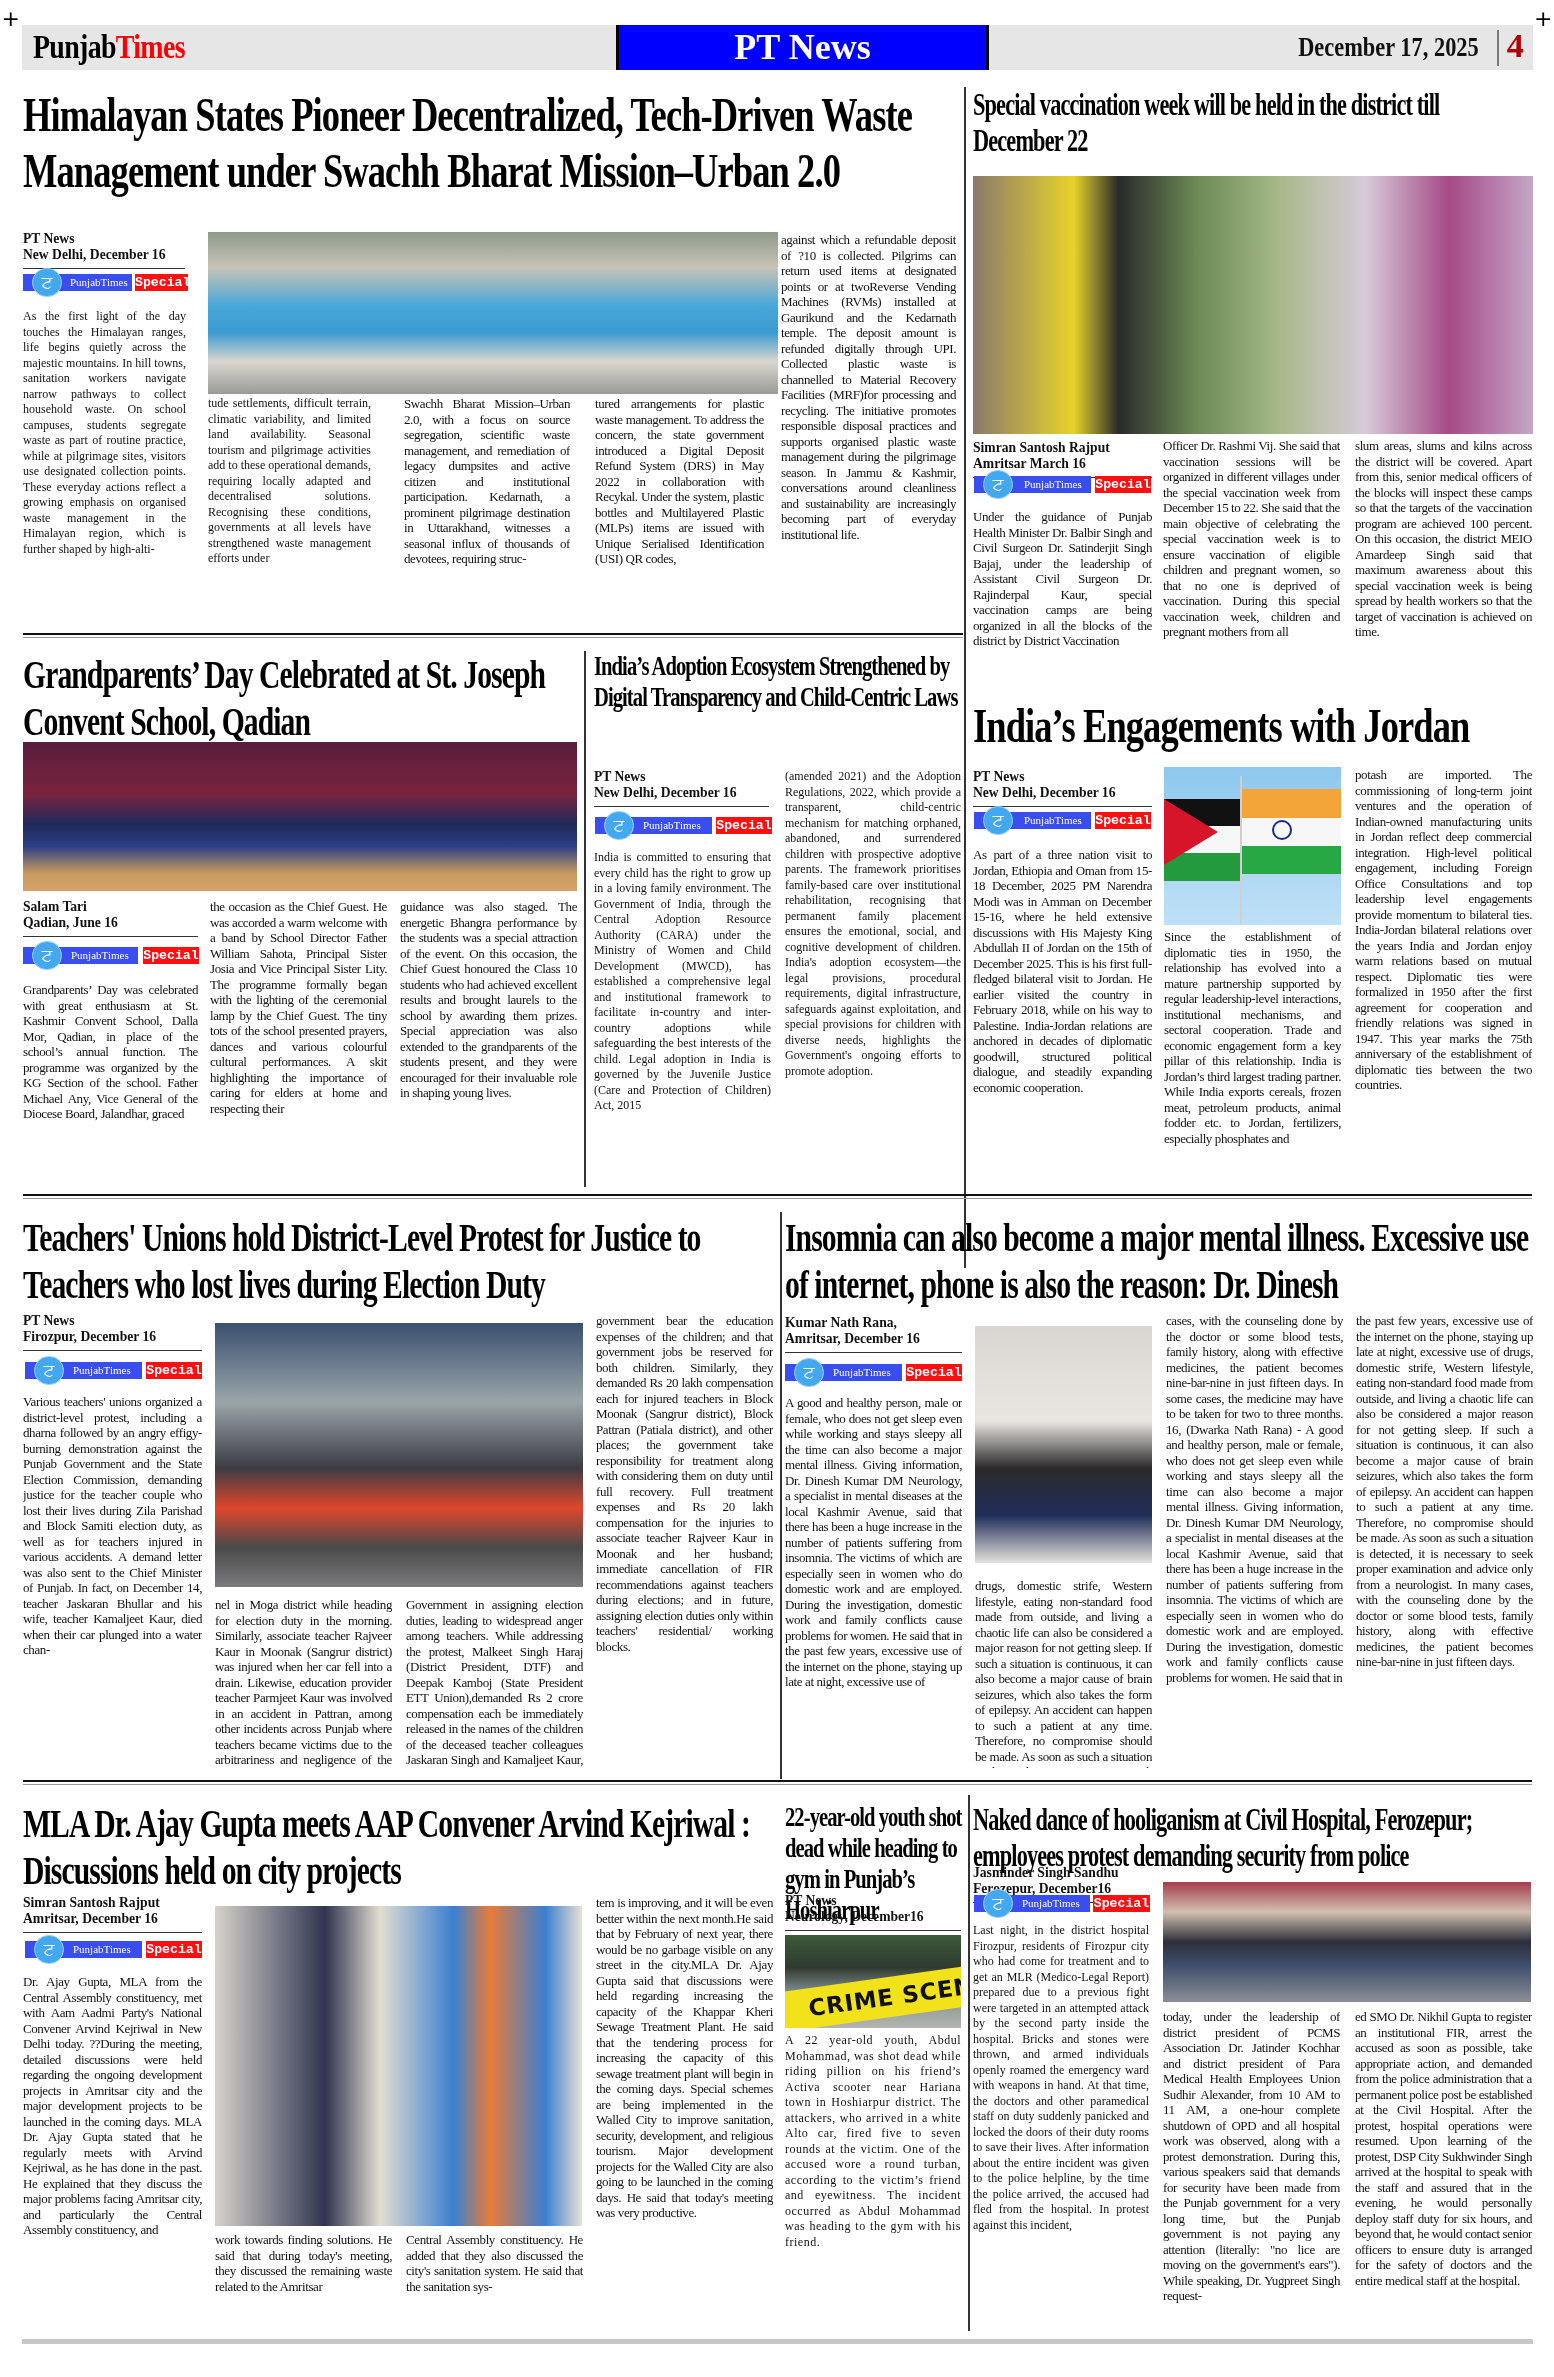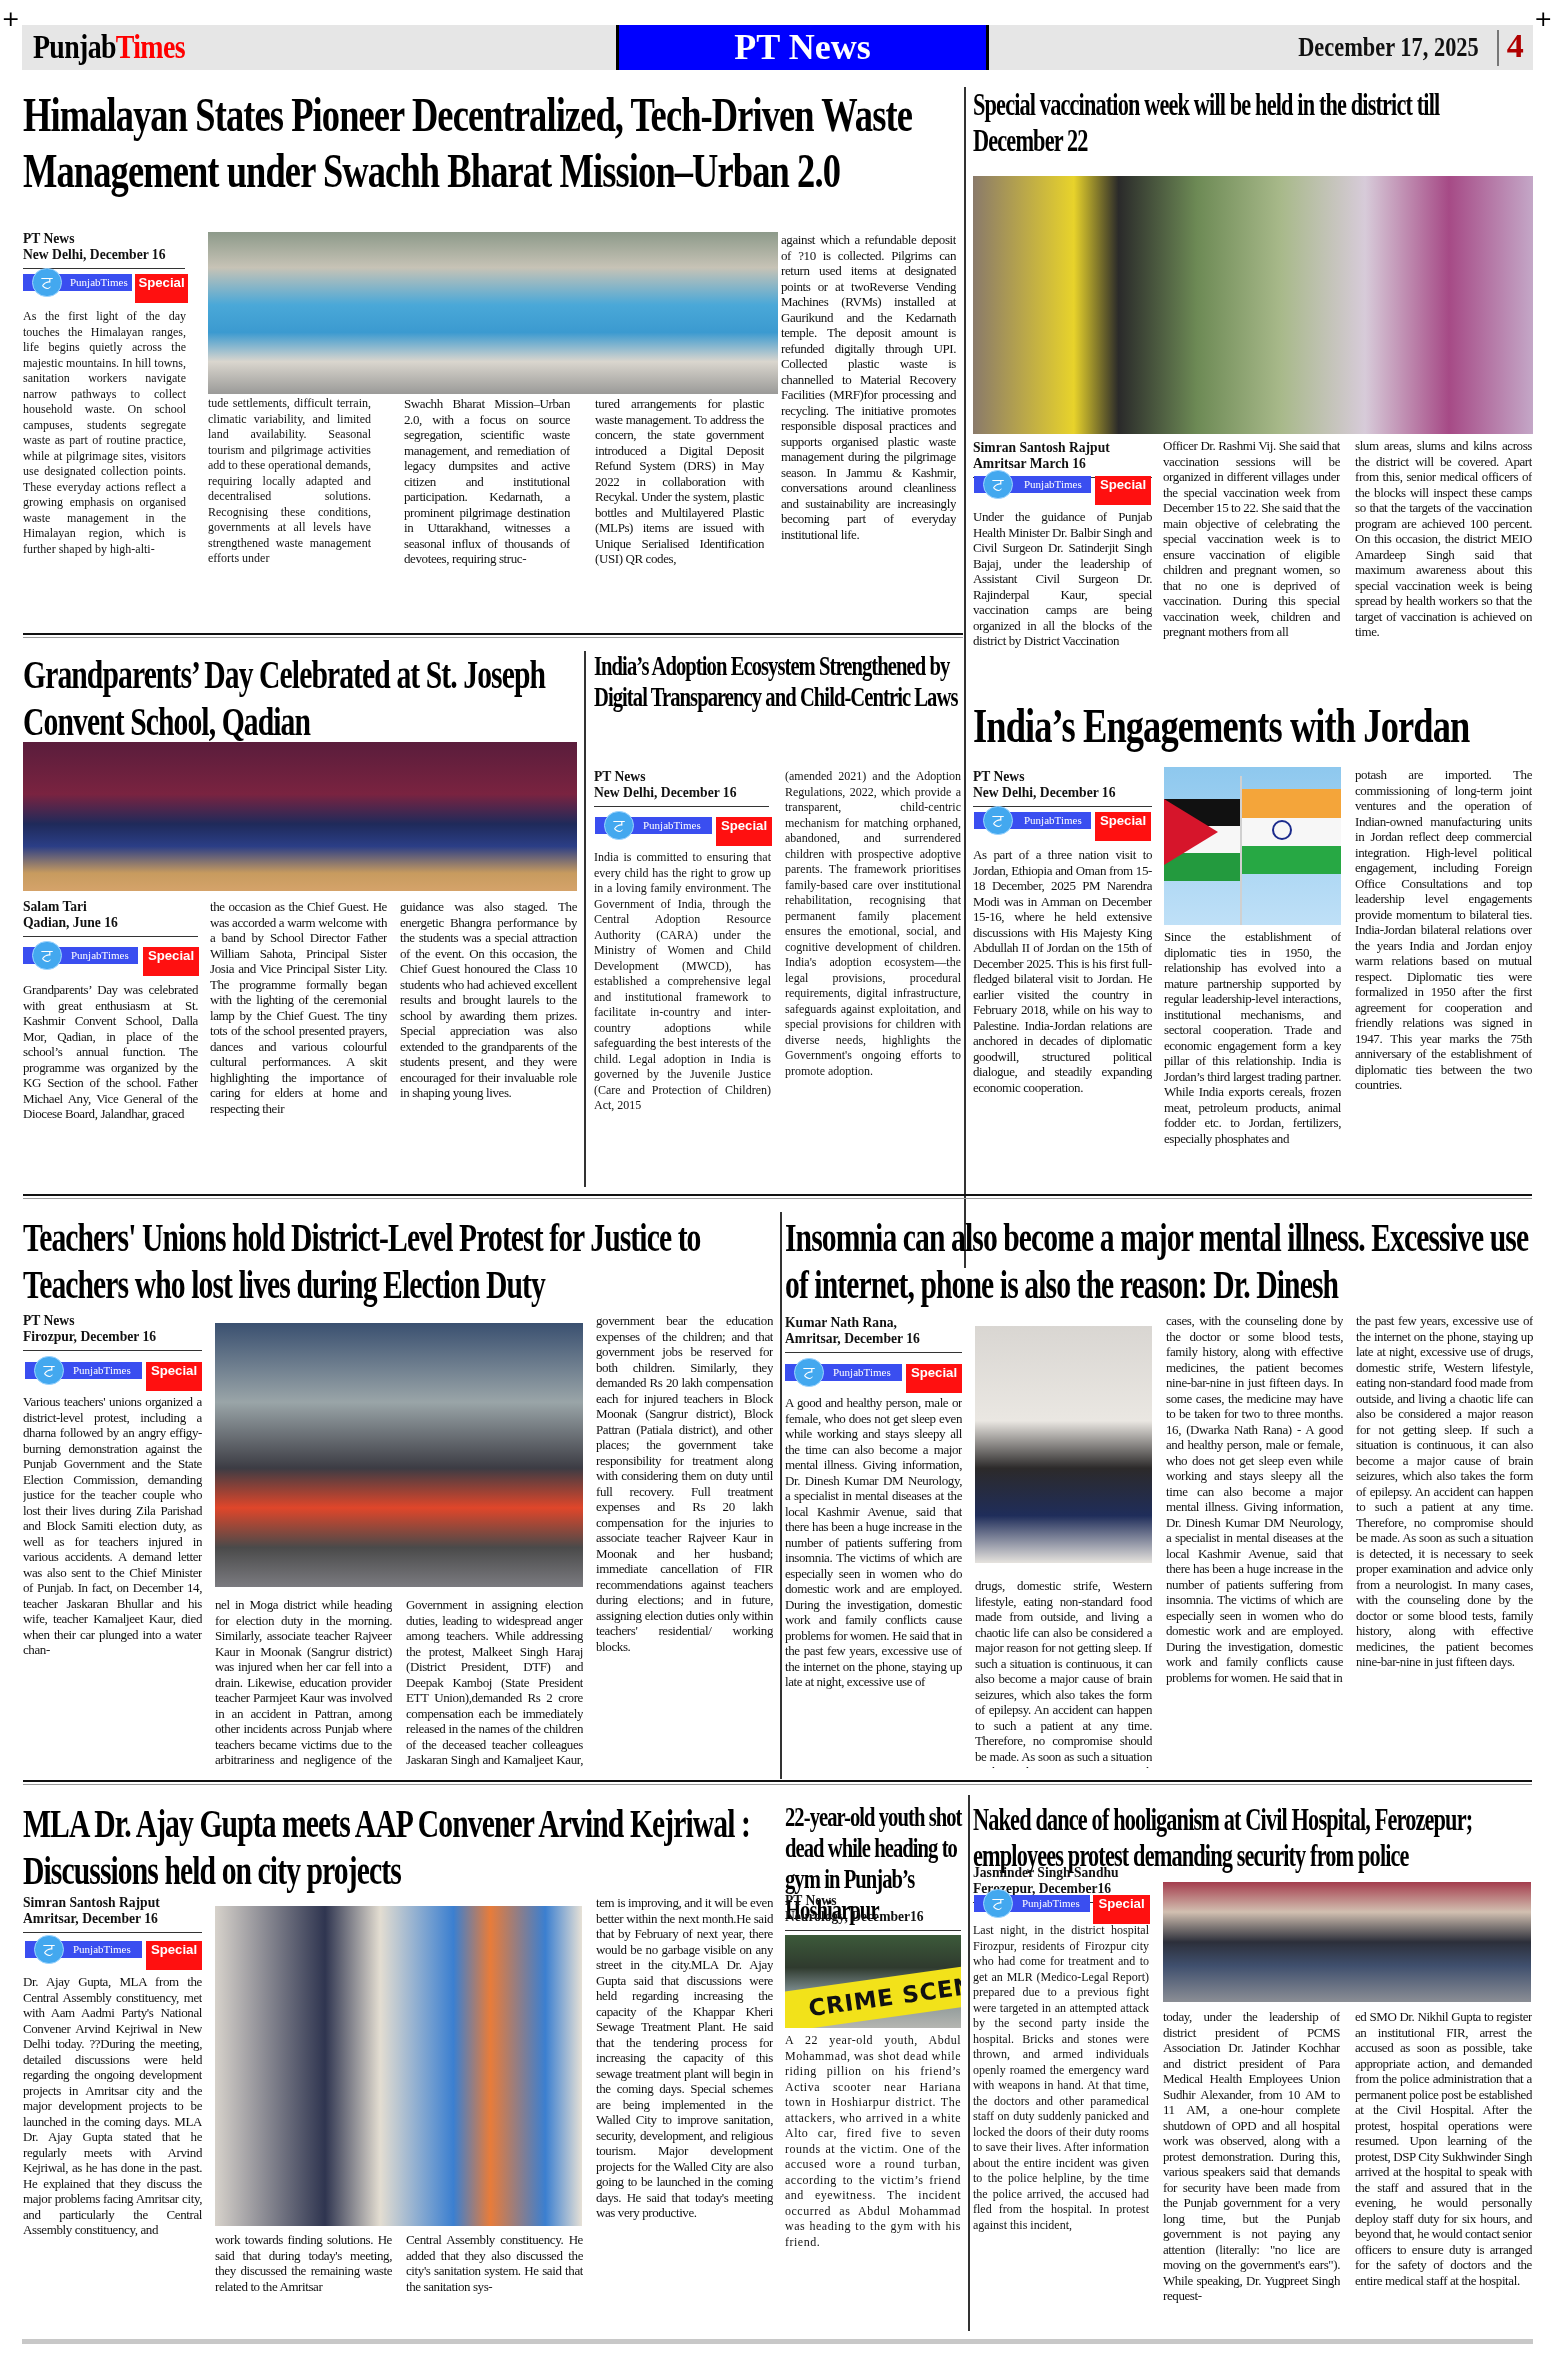--- a/index.html
+++ b/index.html
@@ -26,21 +26,21 @@
 
   
   .byline { position: absolute; font-family: "Liberation Serif", serif; font-weight: bold; font-size: 13.6px; line-height: 16.3px; border-bottom: 1.6px solid #333; padding-bottom: 4.7px; }
   .byline div { white-space: nowrap; }
 
   
   .badge { position: absolute; height: 17px; }
   .badge .bar { position: absolute; left: 0; top: 0; height: 17px; background: #3a4ef0; }
   .badge .logo { position: absolute; left: 9.3px; top: -6.2px; width: 29.5px; height: 29.5px; border-radius: 50%; background: #43a8ef; border: 1.6px solid #9cd4ff; color: #fff; font-size: 17px; text-align: center; line-height: 26px; font-family: "DejaVu Sans", sans-serif; }
   .badge .pt { position: absolute; top: 2.3px; color: #fff; font-size: 11px; font-family: "Liberation Serif", serif; }
-  .badge .sp { position: absolute; top: 0; height: 29px; background: #ff1010; color: #fff; font-family: Liberation Sans, sans-serif; font-weight: bold; font-size: 13.2px; line-height: 17px; text-align: center; }
+  .badge .sp { position: absolute; top: 0; height: 17px; background: #ff1010; color: #fff; font-family: Liberation Mono, monospace; font-weight: bold; font-size: 13.2px; line-height: 17px; text-align: center; }
 
   
   .col { position: absolute; font-family: "Liberation Serif", serif; font-size: 12px; line-height: 15.5px; text-align: justify; color: #111; hyphens: auto; overflow: hidden; }
   .col.cond { font-size: 13px; letter-spacing: -0.4px; }
 
   
   .photo { position: absolute; overflow: hidden; }
   .ph-waste { background: linear-gradient(180deg,#8d9a8a 0%,#c7c3b6 22%,#4aa8d8 45%,#3b9ad0 62%,#dad6ce 80%,#9a9a98 100%); }
   .ph-vacc { background: linear-gradient(90deg,#8a7a6a 0%,#e8d32b 18%,#2a2a2a 26%,#6d8a55 40%,#a8b98a 55%,#d7cbd9 70%,#a64a86 85%,#c4a7c7 100%); }
   .ph-school { background: linear-gradient(180deg,#5a1d3c 0%,#7a2340 35%,#1f2a5a 55%,#2b3e86 70%,#c79b5f 88%,#d5a36a 100%); }

